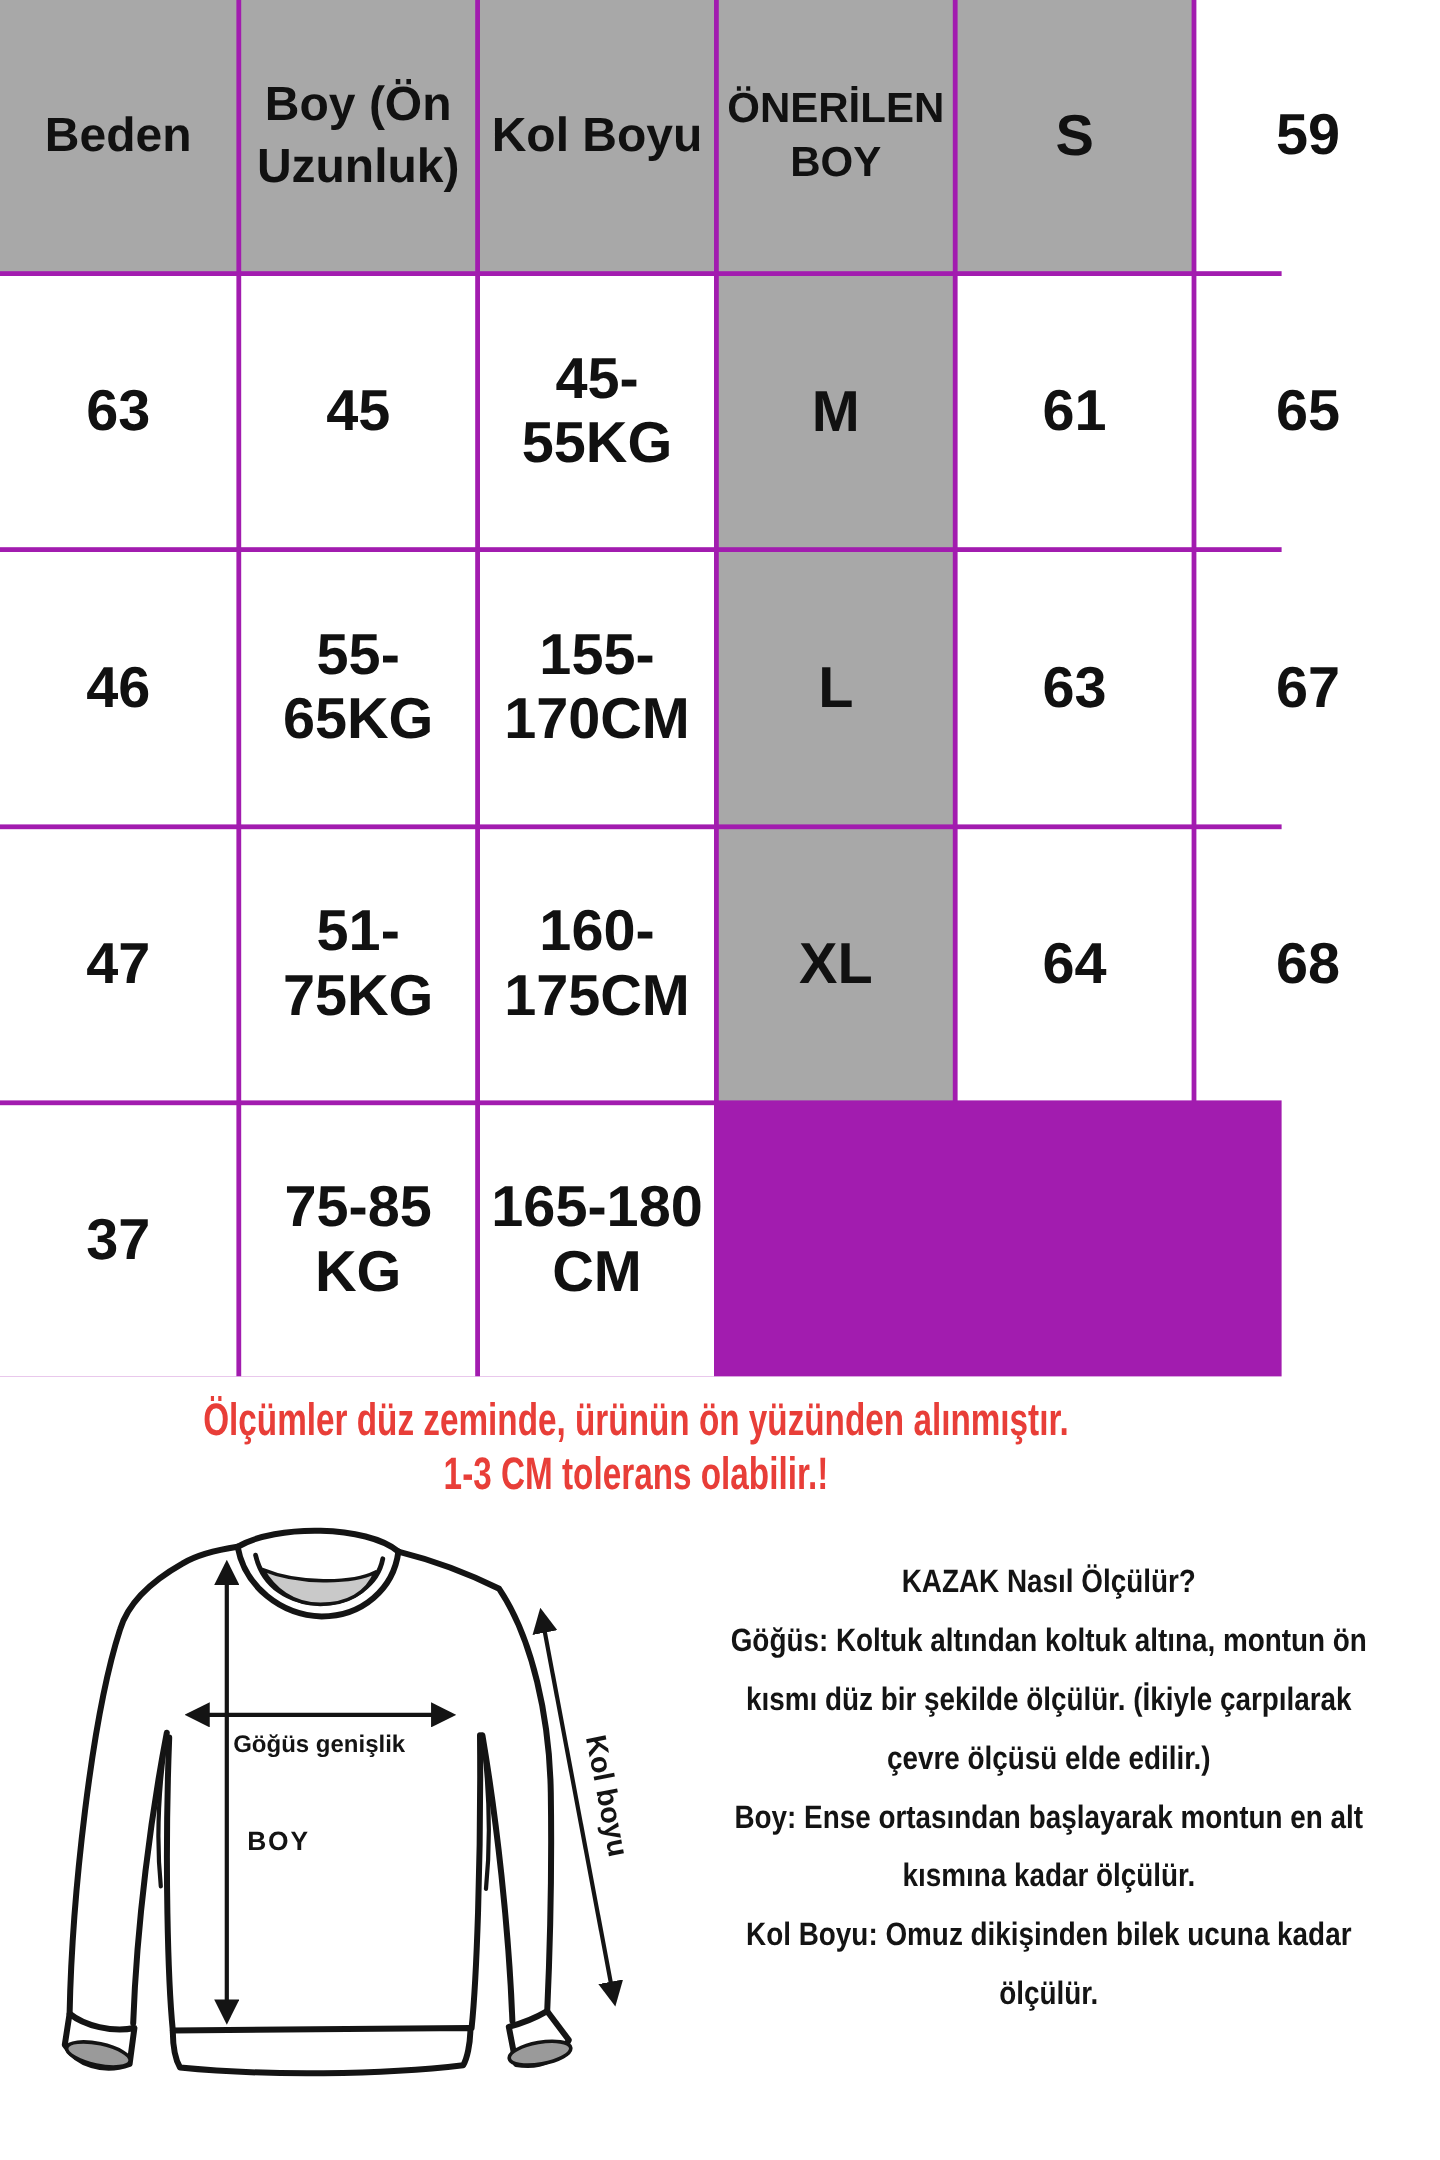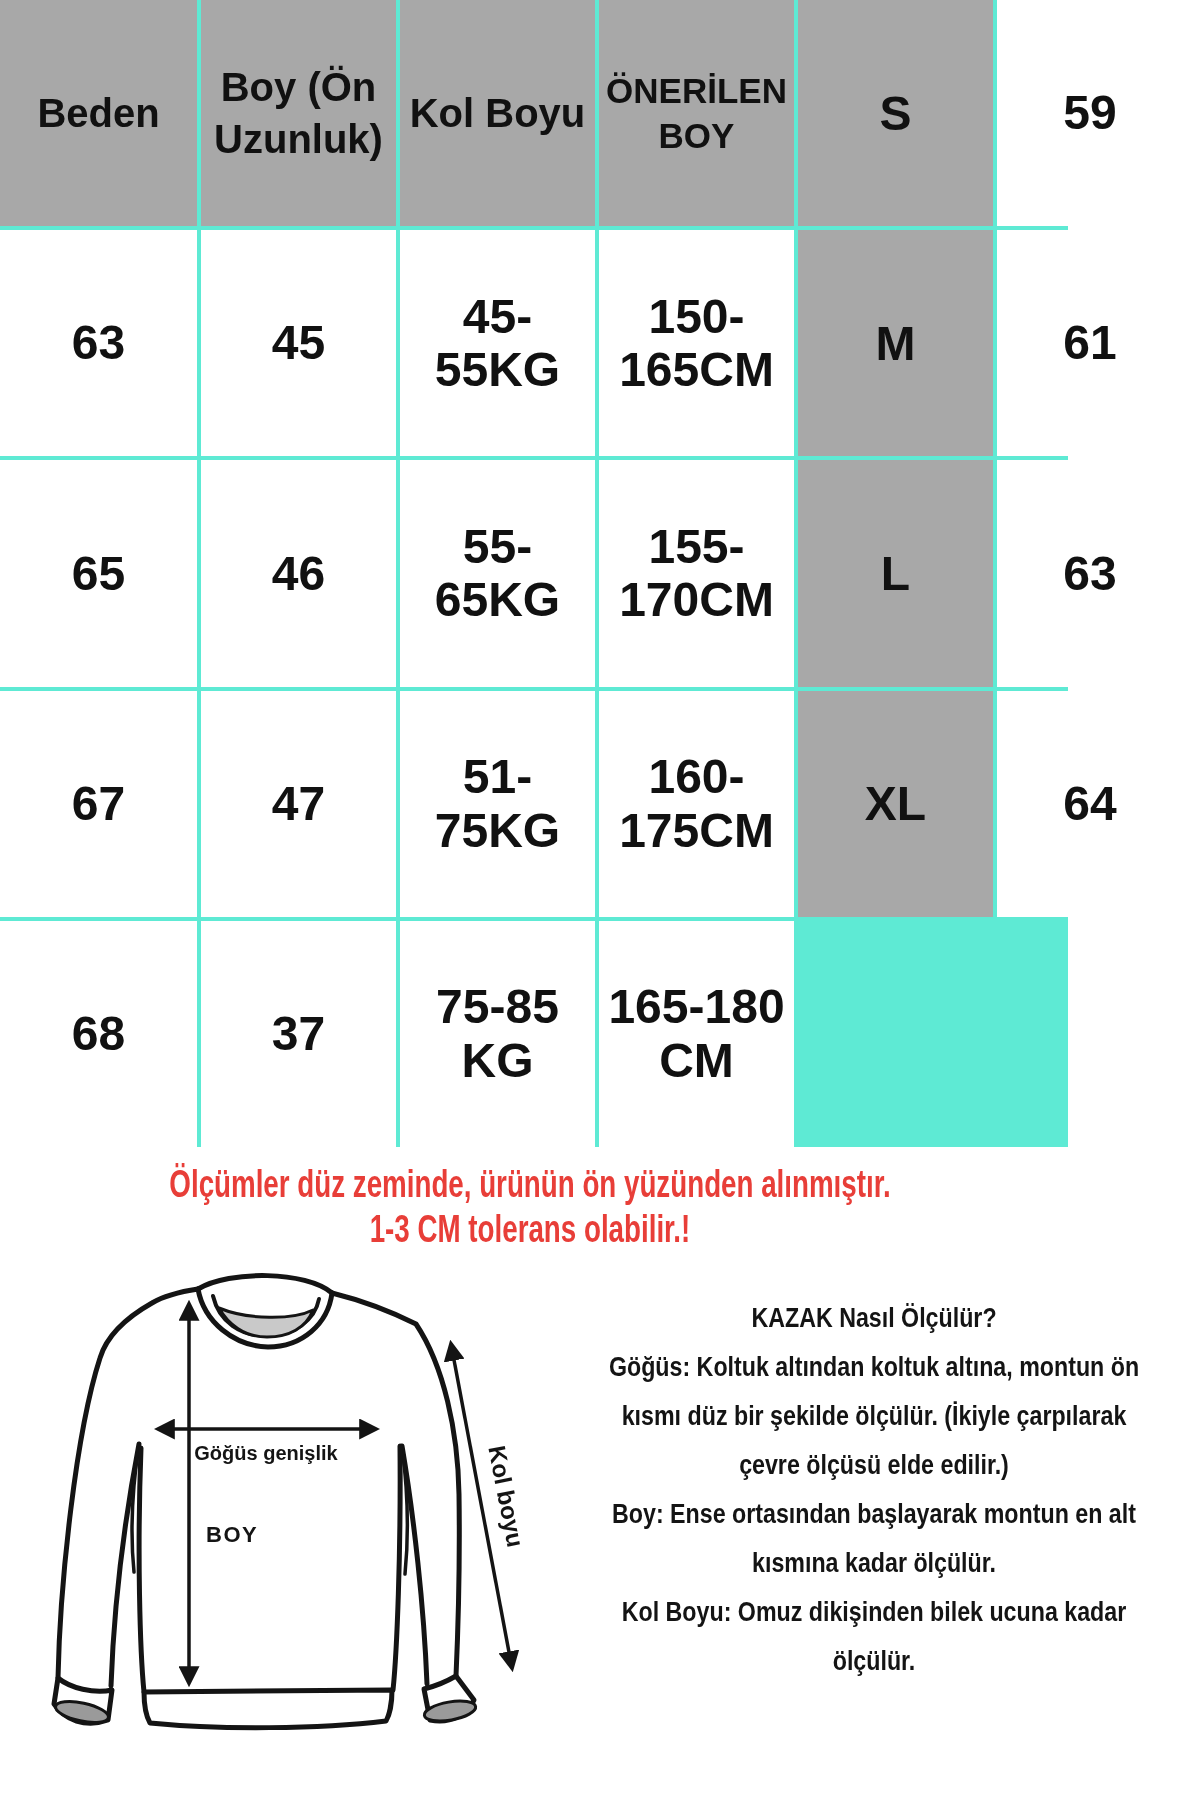--- a/index.html
+++ b/index.html
@@ -6,21 +6,21 @@
   body{
     width:1200px;height:1800px;position:relative;background:#ffffff;
     font-family:"Liberation Sans",sans-serif;color:#111;overflow:hidden;
   }
   
   .size-table{
     position:absolute;left:0;top:0;width:1068px;height:1147px;
     display:grid;
     grid-template-columns:197px 195px 195px 195px 195px 1fr;
     grid-template-rows:repeat(5,1fr);
-    gap:4px;background:#5eead4;
+    gap:4px;background:#a21caf;
   }
   .cell{display:flex;align-items:center;justify-content:center;text-align:center;}
   .hd{background:#a8a8a8;font-weight:700;font-size:40px;line-height:1.3;padding:0 4px;}
   .hd.sm{font-size:35px;}
   .sz{background:#a8a8a8;font-weight:700;font-size:48px;}
   .vl{background:#ffffff;font-weight:700;font-size:48px;line-height:1.12;}
   .vl .inner{display:block;width:186px;margin:0 auto;}
   
   .note{position:absolute;left:0;top:1162px;width:1060px;text-align:center;
         color:#e83e38;font-weight:700;font-size:38px;line-height:45px;}
@@ -47,23 +47,20 @@
       <span class="inner">59</span>
     </div>
   <div class="cell vl">
       <span class="inner">63</span>
     </div>
   <div class="cell vl">
       <span class="inner">45</span>
     </div>
   <div class="cell vl">
       <span class="inner">45-55KG</span>
-    </div>
-  <div class="cell vl">
-      <span class="inner">150-165CM</span>
     </div>
 
   <div class="cell sz">M</div>
   <div class="cell vl">
       <span class="inner">61</span>
     </div>
   <div class="cell vl">
       <span class="inner">65</span>
     </div>
   <div class="cell vl">

